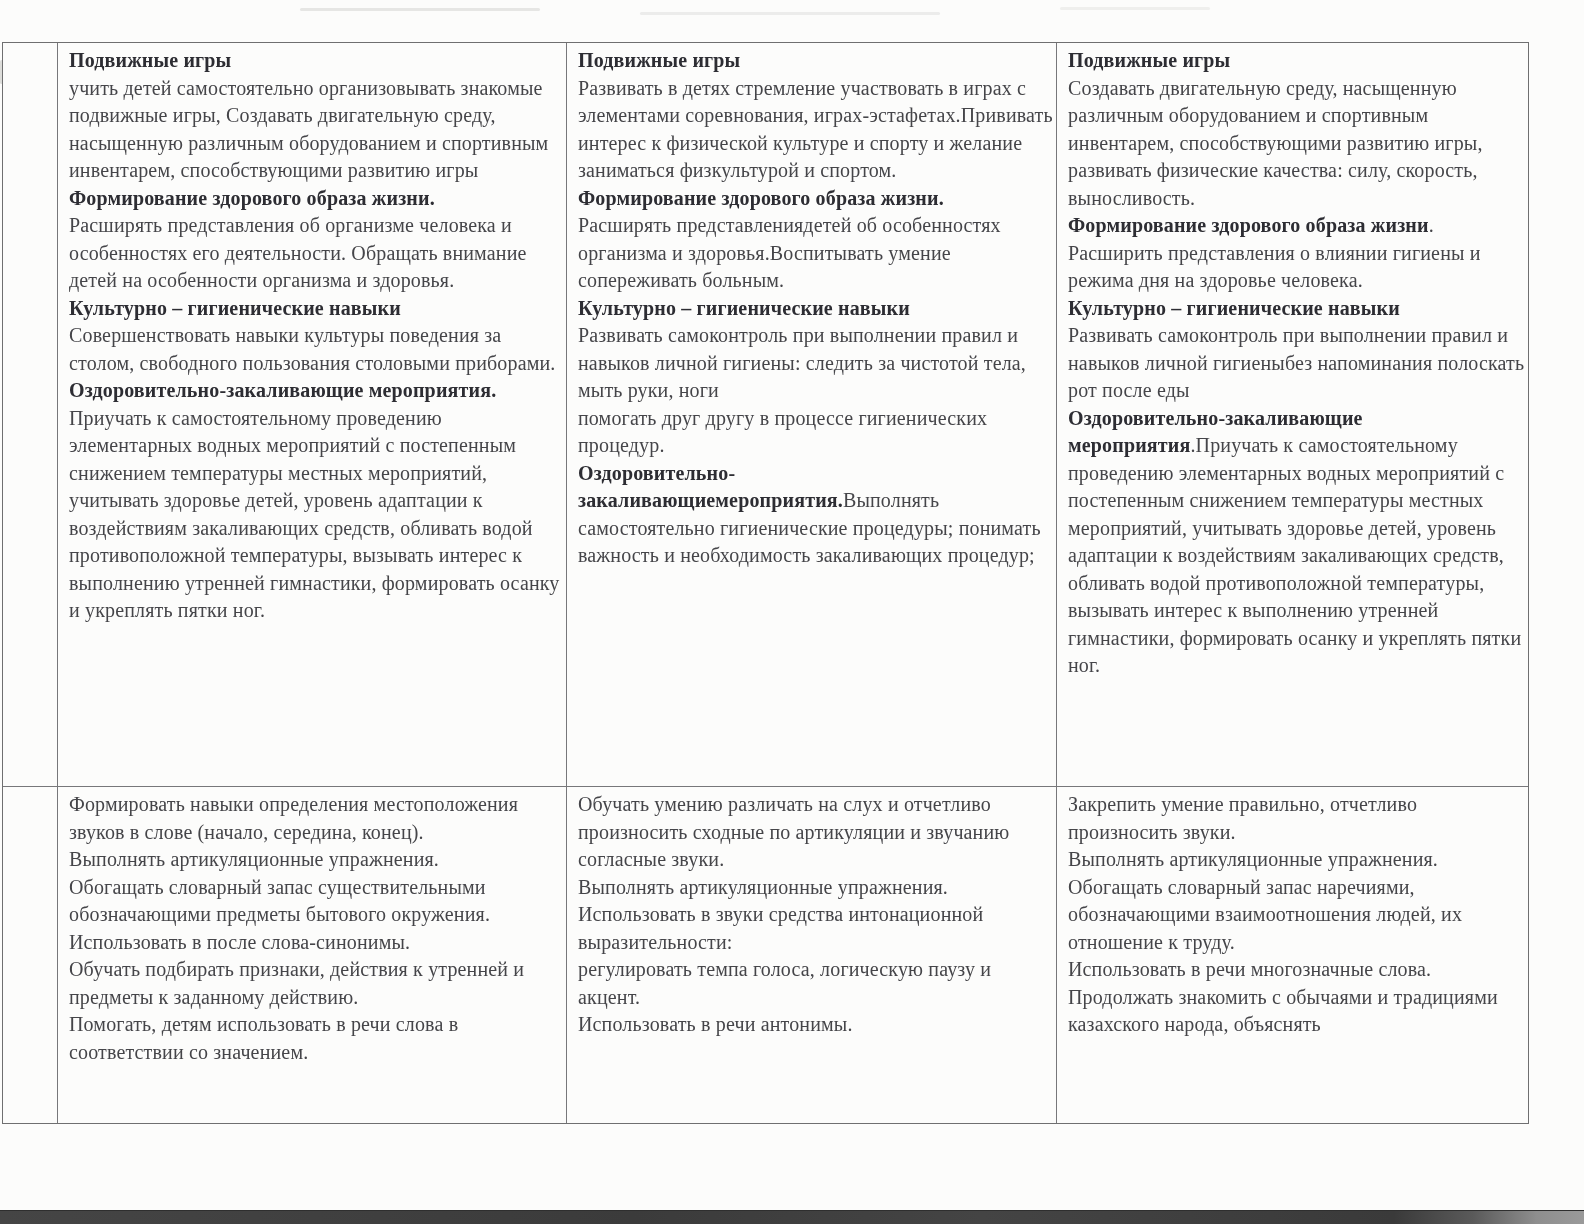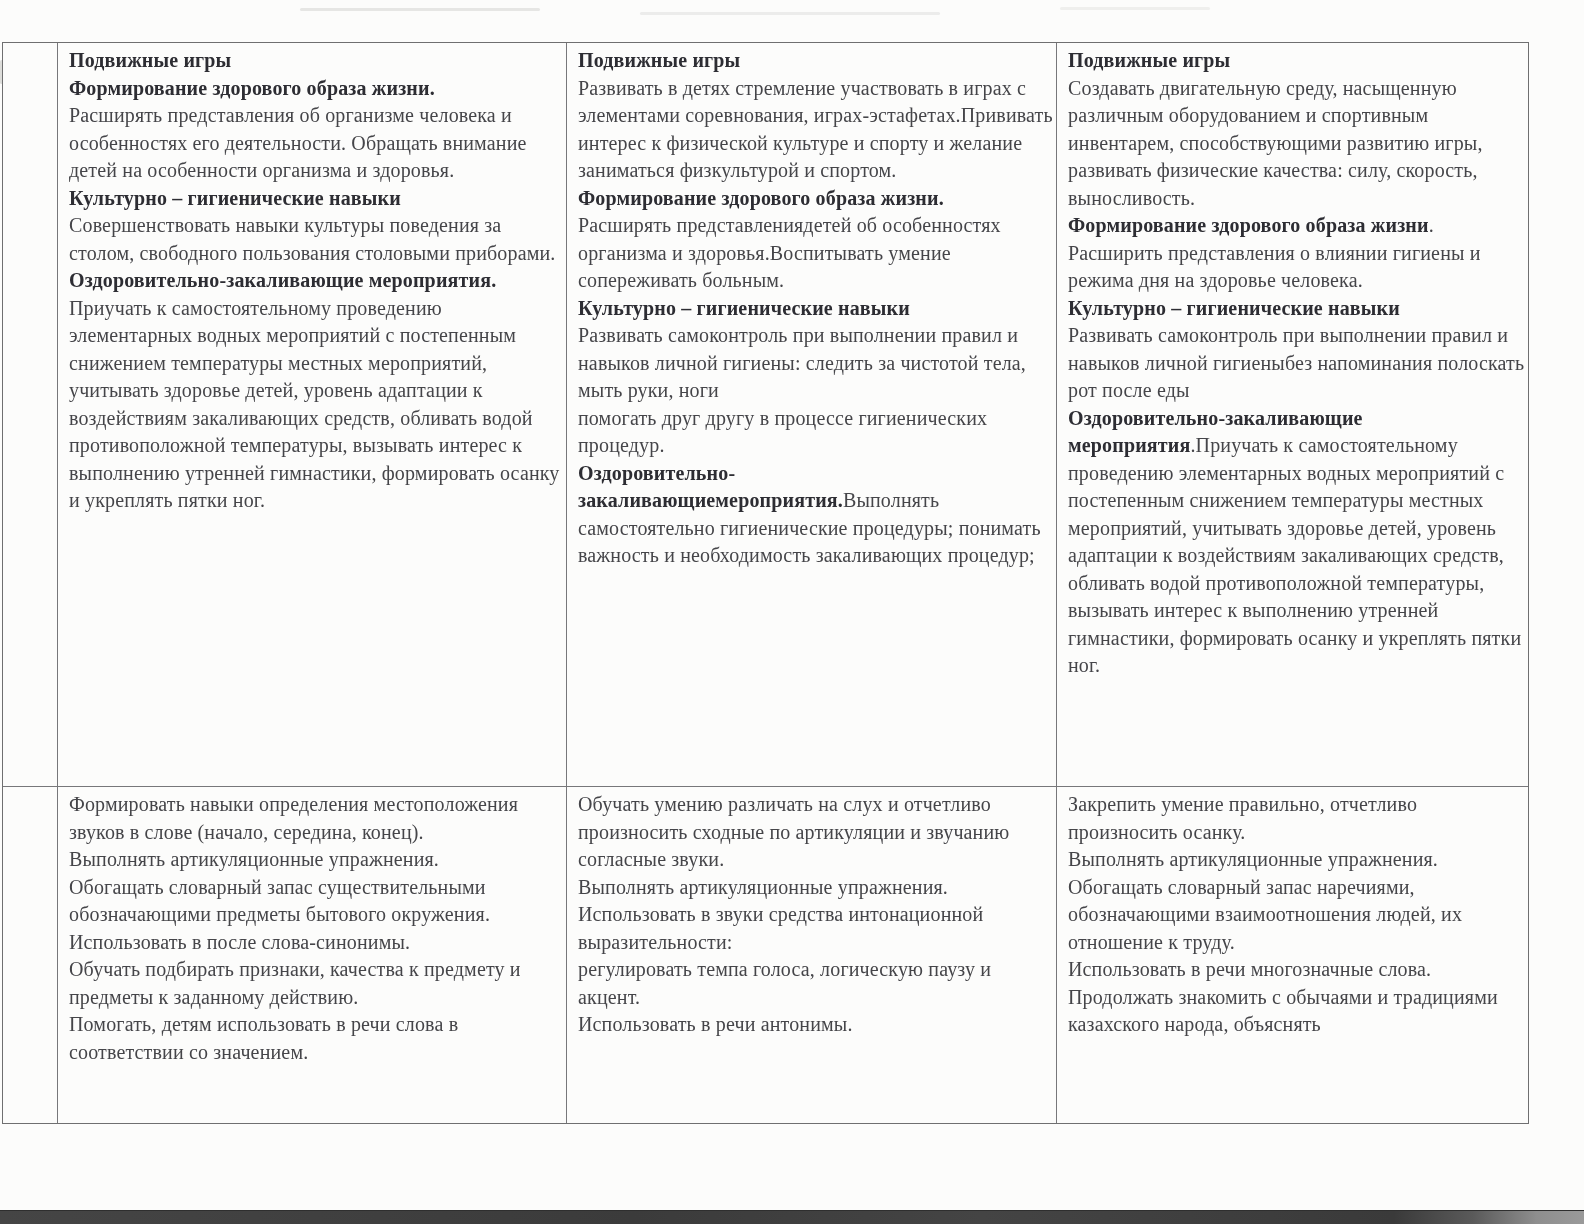--- a/index.html
+++ b/index.html
@@ -67,20 +67,21 @@
 <div class="page">
   <div class="artifact a1"></div>
   <div class="artifact a2"></div>
   <div class="artifact a3"></div>
   <div class="artifact a4"></div>
 
   <div class="tbl">
       <div class="cell gutter"></div>
       <div class="cell">
         <p><b>Подвижные игры</b></p>
+        <p><span>учить детей самостоятельно организовывать знакомые подвижные игры, Создавать двигательную среду, насыщенную различным оборудованием и спортивным инвентарем, способствующими развитию игры</span></p>
         <p><b>Формирование здорового образа жизни.</b></p>
         <p><span>Расширять представления об организме человека и особенностях его деятельности. Обращать внимание детей на особенности организма и здоровья.</span></p>
         <p><b>Культурно – гигиенические навыки</b></p>
         <p><span>Совершенствовать навыки культуры поведения за столом, свободного пользования столовыми приборами.</span></p>
         <p><b>Оздоровительно-закаливающие мероприятия.</b><span> Приучать к самостоятельному проведению элементарных водных мероприятий с постепенным снижением температуры местных мероприятий, учитывать здоровье детей, уровень адаптации к воздействиям закаливающих средств, обливать водой противоположной температуры, вызывать интерес к выполнению утренней гимнастики, формировать осанку и укреплять пятки ног.</span></p>
       </div>
       <div class="cell">
         <p><b>Подвижные игры</b></p>
         <p><span>Развивать в детях стремление участвовать в играх с элементами соревнования, играх-эстафетах.Прививать интерес к физической культуре и спорту и желание заниматься физкультурой и спортом.</span></p>
         <p><b>Формирование здорового образа жизни.</b></p>
@@ -98,32 +99,32 @@
         <p><b>Культурно – гигиенические навыки</b></p>
         <p><span>Развивать самоконтроль при выполнении правил и навыков личной гигиеныбез напоминания полоскать рот после еды</span></p>
         <p><b>Оздоровительно-закаливающие мероприятия</b><span>.Приучать к самостоятельному проведению элементарных водных мероприятий с постепенным снижением температуры местных мероприятий, учитывать здоровье детей, уровень адаптации к воздействиям закаливающих средств, обливать водой противоположной температуры, вызывать интерес к выполнению утренней гимнастики, формировать осанку и укреплять пятки ног.</span></p>
       </div>
       <div class="cell gutter"></div>
       <div class="cell">
         <p><span>Формировать навыки определения местоположения звуков в слове (начало, середина, конец).</span></p>
         <p><span>Выполнять артикуляционные упражнения.</span></p>
         <p><span>Обогащать словарный запас существительными обозначающими предметы бытового окружения.</span></p>
         <p><span>Использовать в после слова-синонимы.</span></p>
-        <p><span>Обучать подбирать признаки, качества к предмету и предметы к заданному действию.</span></p>
+        <p><span>Обучать подбирать признаки, действия к утренней и предметы к заданному действию.</span></p>
         <p><span>Помогать, детям использовать в речи слова в соответствии со значением.</span></p>
       </div>
       <div class="cell">
         <p><span>Обучать умению различать на слух и отчетливо произносить сходные по артикуляции и звучанию согласные звуки.</span></p>
         <p><span>Выполнять артикуляционные упражнения.</span></p>
         <p><span>Использовать в звуки средства интонационной выразительности:</span></p>
         <p><span>регулировать темпа голоса, логическую паузу и акцент.</span></p>
         <p><span>Использовать в речи антонимы.</span></p>
       </div>
       <div class="cell">
-        <p><span>Закрепить умение правильно, отчетливо произносить осанку.</span></p>
+        <p><span>Закрепить умение правильно, отчетливо произносить звуки.</span></p>
         <p><span>Выполнять артикуляционные упражнения.</span></p>
         <p><span>Обогащать словарный запас наречиями, обозначающими взаимоотношения людей, их отношение к труду.</span></p>
         <p><span>Использовать в речи многозначные слова.</span></p>
         <p><span>Продолжать знакомить с обычаями и традициями казахского народа, объяснять</span></p>
       </div>
     </div>
 
   <div class="scan-bar"></div>
 </div>
 

